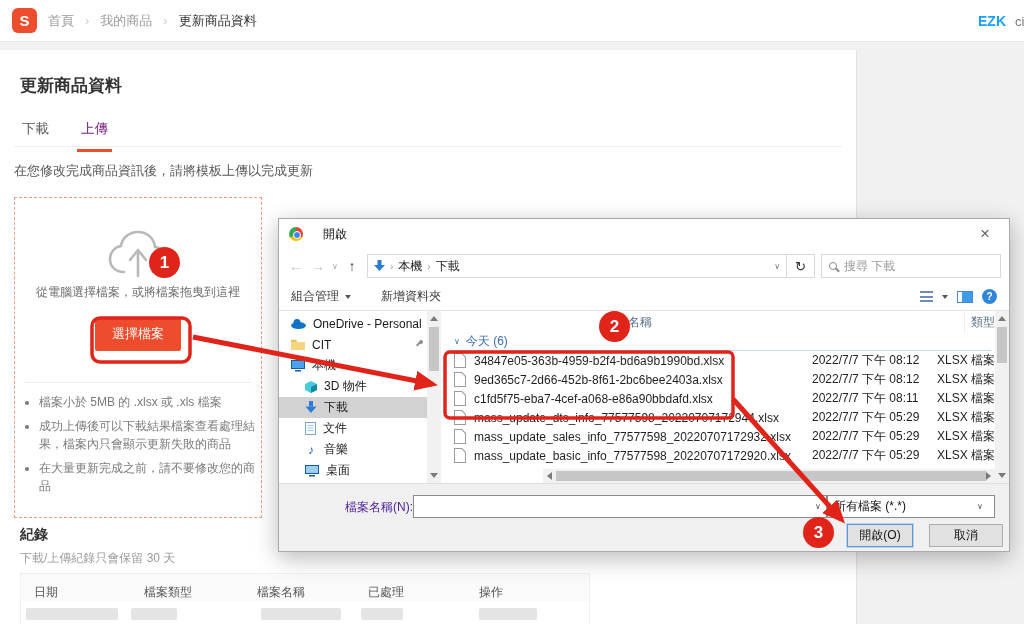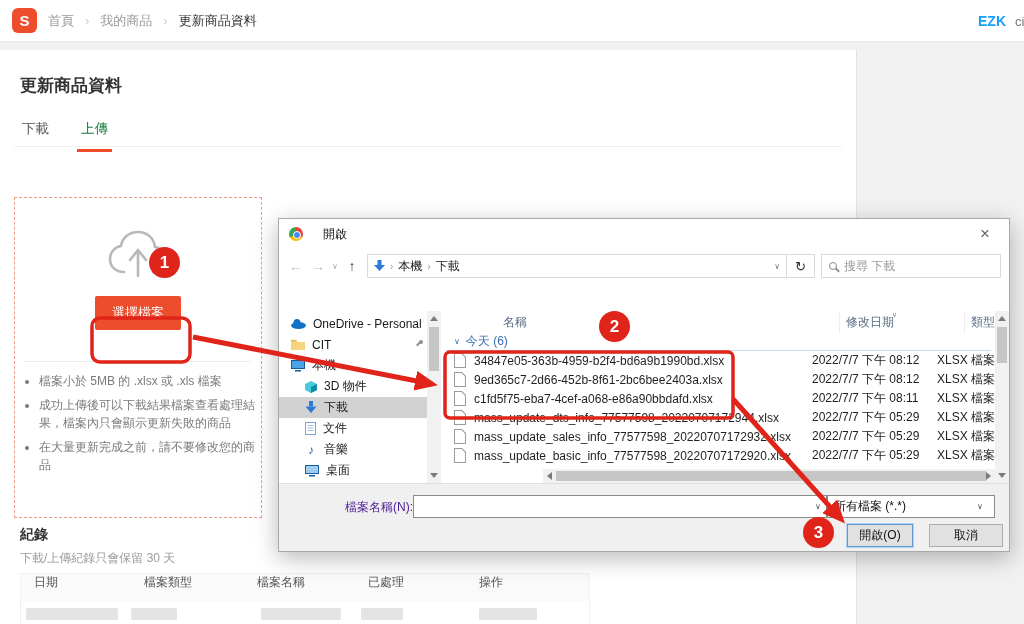--- a/index.html
+++ b/index.html
@@ -18,40 +18,40 @@
   .account { position:absolute; left:978px; top:13px; display:flex; gap:9px; white-space:nowrap; align-items:baseline; }
   .acct-brand { color:#18a0fb; font-weight:bold; font-size:14px; }
   .acct-text { color:#777; font-size:13px; }
 
   
   .card { position:absolute; top:50px; left:0; width:857px; height:574px; background:#fff;
           border-right:1px solid #e2e2e2; z-index:1; }
   .page-title { position:absolute; top:24px; left:20px; font-size:17px; font-weight:bold; color:#333; }
   .tabs { position:absolute; top:70px; left:22px; display:flex; gap:32px; }
   .tab { font-size:13.5px; color:#555; padding-bottom:14px; position:relative; cursor:pointer; }
-  .tab.active { color:#15803d; }
+  .tab.active { color:#701a75; }
   .tab.active::after { content:""; position:absolute; left:-4px; right:-4px; bottom:0; height:3px; background:#ee4d2d; }
   .tab-line { position:absolute; top:96px; left:14px; right:14px; border-bottom:1px solid #efefef; }
   .desc { position:absolute; top:112px; left:14px; font-size:13px; color:#555; }
 
   .upbox { position:absolute; top:147px; left:14px; width:248px; height:321px;
            border:1px dashed #ef9b86; background:#fff; }
   .cloud-wrap { margin:30px auto 0; width:64px; height:52px; }
   .drop-text { margin-top:4px; text-align:center; font-size:12px; color:#6d6d6d; }
   .choose-btn { display:block; margin:16px auto 0; background:#ee4d2d; color:#fff; border:none;
                 font-size:13px; padding:8px 17px; border-radius:2px; cursor:pointer;
                 font-family:inherit; }
   .up-div { margin:31px 10px 0 10px; border-top:1px solid #ececec; }
   .notes { margin:10px 0 0 8px; padding-left:16px; color:#7a7a7a; font-size:12px; line-height:1.5; }
   .notes li { margin-bottom:6px; }
 
   .rec-title { position:absolute; top:476px; left:20px; font-size:14px; font-weight:bold; color:#333; }
   .rec-sub { position:absolute; top:500px; left:20px; font-size:12px; color:#9b9b9b; }
   .rec-table { position:absolute; top:523px; left:20px; width:570px; border:1px solid #f0f0f0; }
-  .rec-head { height:27px; background:#fafafa; display:flex; align-items:flex-start; font-size:12px; color:#555; }
+  .rec-head { height:27px; background:#fafafa; display:flex; align-items:flex-end; font-size:12px; color:#555; }
   .rec-head > div { padding-left:13px; }
   .rc0{width:110px} .rc1{width:113px} .rc2{width:111px} .rc3{width:111px} .rc4{flex:1}
   .rec-row { height:24px; background:#fff; position:relative; }
   .ph { position:absolute; top:7px; height:12px; background:#e4e4e4; border-radius:2px; }
   .ph1{left:5px;width:92px} .ph2{left:110px;width:46px} .ph3{left:240px;width:80px}
   .ph4{left:340px;width:42px} .ph5{left:458px;width:58px}
 
   
   .dialog { position:absolute; top:218px; left:278px; width:732px; height:334px; background:#fff;
             border:1px solid #a9a9a9; box-shadow:0 6px 22px rgba(0,0,0,.28); z-index:20; font-size:12px; }
@@ -174,28 +174,30 @@
   </div>
 </div>
 
 <div class="card">
   <div class="page-title">更新商品資料</div>
   <div class="tabs">
     <div class="tab">下載</div>
     <div class="tab active">上傳</div>
   </div>
   <div class="tab-line"></div>
+  <div class="desc">在您修改完成商品資訊後，請將模板上傳以完成更新</div>
 
   <div class="upbox">
     <div class="cloud-wrap">
       <svg width="64" height="52" viewBox="0 0 64 52">
         <path d="M18 44 C9 44 4 38 4 31 C4 24 9 19 15 18 C16 10 23 4 32 4 C41 4 48 10 49 19 C55 20 60 25 60 32 C60 39 54 44 47 44" fill="none" stroke="#b9b9b9" stroke-width="2.6" stroke-linecap="round"></path>
         <path d="M32 48 L32 24 M32 22 L24 32 M32 22 L40 32" fill="none" stroke="#b9b9b9" stroke-width="2.6" stroke-linecap="round"></path>
       </svg>
     </div>
+    <div class="drop-text">從電腦選擇檔案，或將檔案拖曳到這裡</div>
     <button class="choose-btn">選擇檔案</button>
     <div class="up-div"></div>
     <ul class="notes">
       <li>檔案小於 5MB 的 .xlsx 或 .xls 檔案</li>
       <li>成功上傳後可以下載結果檔案查看處理結果，檔案內只會顯示更新失敗的商品</li>
       <li>在大量更新完成之前，請不要修改您的商品</li>
     </ul>
   </div>
 
   <div class="rec-title">紀錄</div>
@@ -241,20 +243,32 @@
       <span class="addr-item">下載</span>
       <span class="addr-chev">∨</span>
     </div>
     <div class="refresh">↻</div>
     <div class="searchbox">
       <span class="mag"></span>
       <input placeholder="搜尋 下載" style="">
     </div>
   </div>
 
+  <div class="dlg-toolbar">
+    <span>組合管理</span>
+    <span class="tri-dn"></span>
+    <span class="tb-gap"></span>
+    <span>新增資料夾</span>
+    <div class="tb-right">
+      <span class="view-ic"></span>
+      <span class="tri-dn"></span>
+      <span class="pane-ic"></span>
+      <span class="help-ic">?</span>
+    </div>
+  </div>
 
   <div class="dlg-body">
     <div class="sidebar">
       <div class="side-item">
         <svg width="15" height="10" viewBox="0 0 15 10">
           <ellipse cx="7.5" cy="6.5" rx="7.5" ry="3.5" fill="#1173c5"></ellipse>
           <circle cx="6" cy="3.5" r="3.5" fill="#1173c5"></circle>
         </svg>
         <span>OneDrive - Personal</span>
       </div>
@@ -311,24 +325,20 @@
 
     <div class="sscroll">
       <div class="sb-up"></div>
       <div class="sb-thumb" style="top:16px;height:44px;"></div>
       <div class="sb-dn"></div>
     </div>
 
     <div class="filearea">
       <div class="fa-head">
         <div class="fh-name">名稱</div>
-        <div class="fh-date">
-          <span>修改日期</span>
-          <span class="sort">∨</span>
-        </div>
         <div class="fh-type">類型</div>
       </div>
       <div class="fa-rows">
         <div class="group-row">
           <span class="group-chev">∨</span>
           <span>今天 (6)</span>
         </div>
         <div class="file-row">
           <span class="fi"></span>
           <span class="f-name">34847e05-363b-4959-b2f4-bd6a9b1990bd.xlsx</span>

